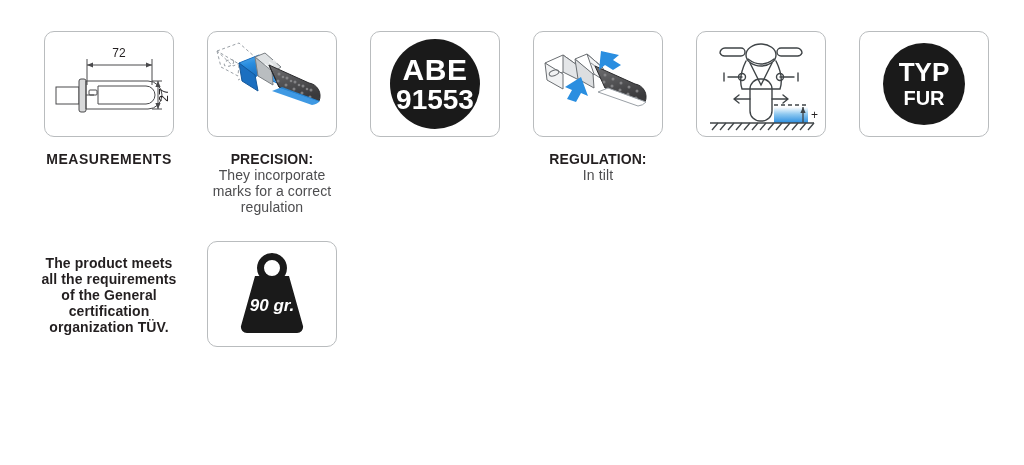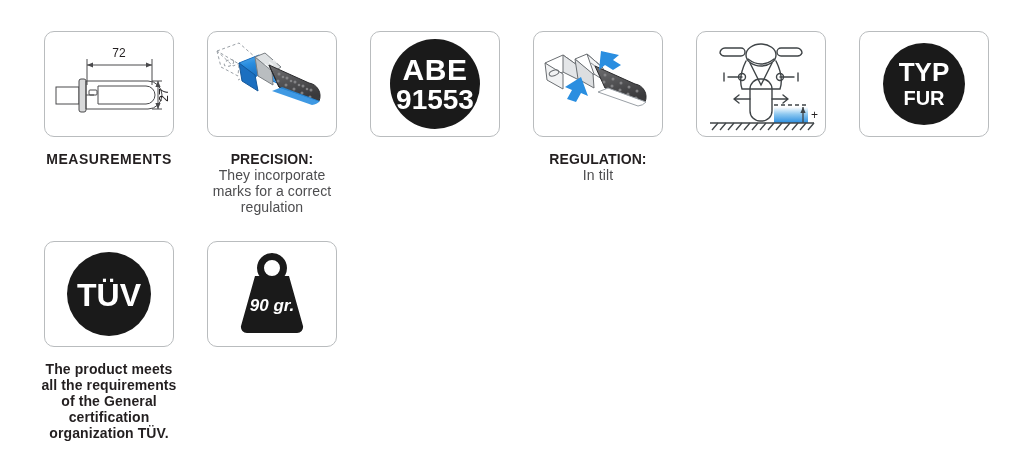--- a/index.html
+++ b/index.html
@@ -294,26 +294,20 @@
             <text x="63" y="72" text-anchor="middle" font-family="'Liberation Sans',sans-serif" font-size="20" font-weight="bold" fill="#ffffff">FUR</text>
           </svg>
         </div>
       </div>
 
     </div>
 
     <div class="row second">
 
       <div class="cell">
-        <div class="panel">
-          <svg width="126" height="102" viewBox="0 0 126 102">
-            <circle cx="63" cy="51" r="42" fill="#1a1a1a"></circle>
-            <text x="63" y="63" text-anchor="middle" font-family="'Liberation Sans',sans-serif" font-size="32" font-weight="bold" fill="#ffffff">TÜV</text>
-          </svg>
-        </div>
         <div class="caption allbold tight">
           <span>The product meets all the requirements of the General certification organization TÜV.</span>
         </div>
       </div>
 
       <div class="cell">
         <div class="panel">
           <svg width="126" height="102" viewBox="0 0 126 102">
             <g fill="#1a1a1a">
               <path d="M63 10 a15 15 0 0 0 -15 15 a15 15 0 0 0 7 12.5 h16 a15 15 0 0 0 7 -12.5 a15 15 0 0 0 -15 -15 z

